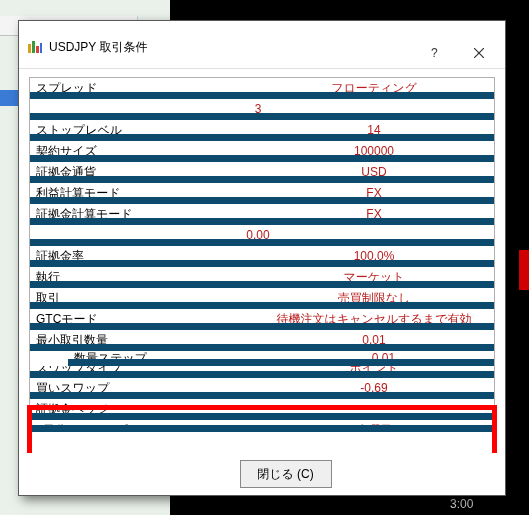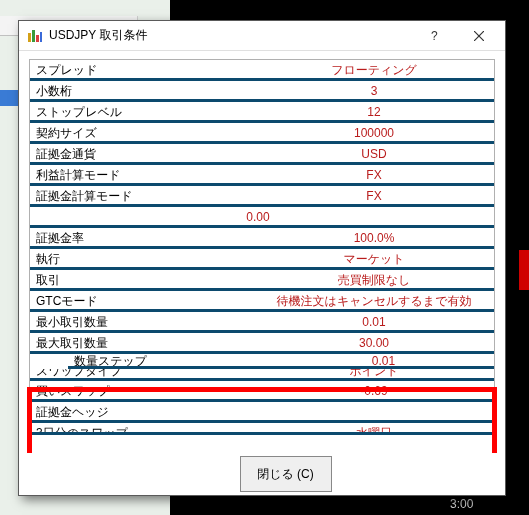--- a/index.html
+++ b/index.html
@@ -43,22 +43,23 @@
   }
   
   .dialog {
     position: absolute; left: 18px; top: 20px; width: 488px; height: 476px;
     background: #fff; border: 1px solid #5a5a5a;
     box-shadow: 4px 4px 10px rgba(0,0,0,0.5);
     display: flex; flex-direction: column;
   }
   .titlebar {
     height: 30px; background: #fff;
-    display: flex; align-items: center; padding: 0 4px 0 8px;
+    display: flex; align-items: flex-start; padding: 0 4px 0 8px;
     border-bottom: 1px solid #e0e0e0;
+    margin-top: 18px;
   }
   .appicon {
     width: 16px; height: 16px; margin-right: 6px;
     display: flex; align-items: center; justify-content: center;
   }
   .appicon svg { width: 16px; height: 16px; }
   .title { flex: 1; color: #000; font-size: 12px; }
   .winbtns { display: flex; }
   .winbtn {
     width: 44px; height: 28px; display: flex; align-items: center; justify-content: center;
@@ -66,42 +67,42 @@
   }
   .content {
     flex: 1; padding: 8px 10px 4px 10px; overflow: hidden; position: relative;
   }
   .grid {
     border: 1px solid #b0b0b0; border-bottom: none;
     width: 100%;
   }
   .row {
     display: flex; height: 21px; line-height: 21px;
-    border-bottom: 3px solid #0c4a6e;
+    border-bottom: 7px solid #0c4a6e;
     background: #fff;
   }
   .row .label {
     flex: 0 0 50%; padding-left: 6px; color: #000;
     white-space: nowrap; overflow: hidden;
   }
   .row .value {
     flex: 1; text-align: center; padding-right: 8px; color: #b91c1c;
     white-space: nowrap; overflow: hidden;
   }
   .highlight {
     position: absolute; border: 5px solid #ff0000;
     left: 8px; right: 8px; top: 336px; height: 86px;
     pointer-events: none;
   }
   .footer {
     height: 42px; display: flex; align-items: center; justify-content: center;
     border-top: 0;
   }
   .btn {
-    min-width: 92px; height: 36px; padding: 0 14px;
+    min-width: 92px; height: 28px; padding: 0 14px;
     background: #efefef; border: 1px solid #888;
     cursor: pointer; font-size: 12px; margin-left: 47px;
   }
   .cutlabel { overflow: hidden; }
 </style>
 </head>
 <body>
 
 <div class="bg-left">
   <div class="bg-header">
@@ -141,26 +142,25 @@
     </div>
   </div>
 
   <div class="content">
     <div class="grid">
       <div class="row">
           <span class="label">スプレッド</span>
           <span class="value">フローティング</span>
         </div>
       <div class="row">
-          <span class="label">小数桁</span>
           <span class="value">3</span>
         </div>
       <div class="row">
           <span class="label">ストップレベル</span>
-          <span class="value">12</span>
+          <span class="value">14</span>
         </div>
       <div class="row">
           <span class="label">契約サイズ</span>
           <span class="value">100000</span>
         </div>
       <div class="row">
           <span class="label">証拠金通貨</span>
           <span class="value">USD</span>
         </div>
       <div class="row">
@@ -186,24 +186,20 @@
           <span class="label">取引</span>
           <span class="value">売買制限なし</span>
         </div>
       <div class="row">
           <span class="label">GTCモード</span>
           <span class="value">待機注文はキャンセルするまで有効</span>
         </div>
       <div class="row">
           <span class="label">最小取引数量</span>
           <span class="value">0.01</span>
-        </div>
-      <div class="row">
-          <span class="label">最大取引数量</span>
-          <span class="value">30.00</span>
         </div>
       <div class="row" style="height:15px;line-height:15px;margin-left:38px;">
           <span class="label">数量ステップ</span>
           <span class="value">0.01</span>
         </div>
       <div class="row" style="height:12px;line-height:4px;overflow:hidden">
           <span class="label cutlabel">スワップタイプ</span>
           <span class="value cutlabel">ポイント</span>
         </div>
       <div class="row">

